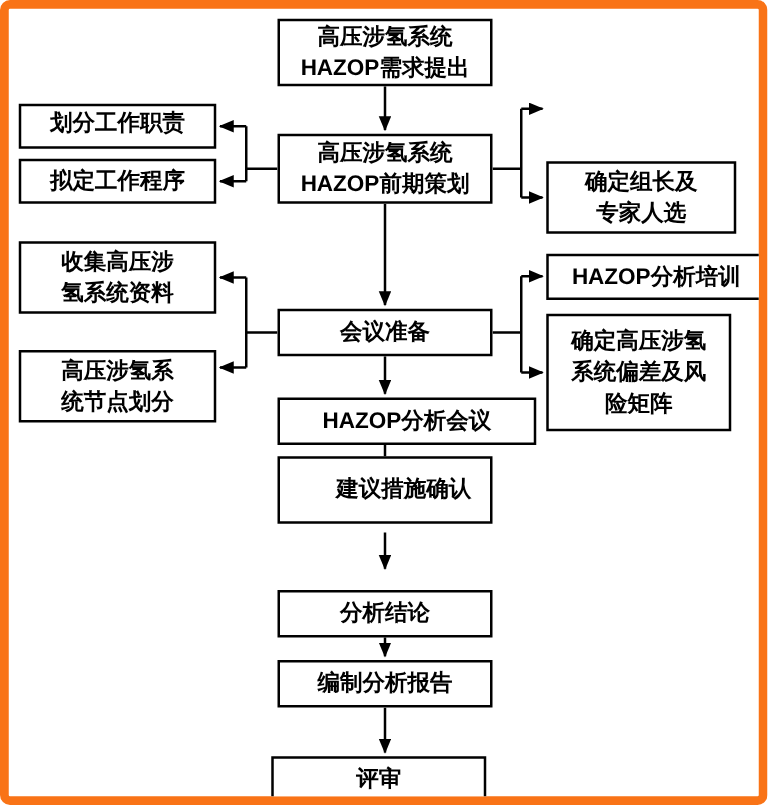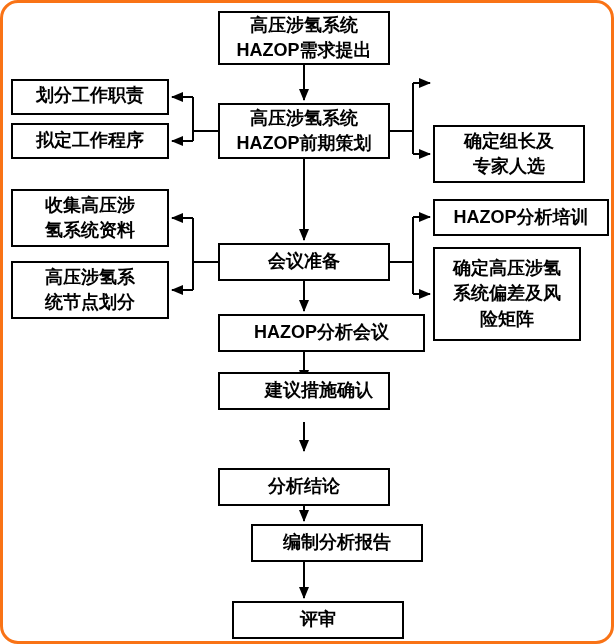--- a/index.html
+++ b/index.html
@@ -1,50 +1,50 @@
 <!DOCTYPE html>
 <html><head>
 <meta charset="utf-8">
 <style>
   html,body{margin:0;padding:0;background:#fff;}
   .canvas{
     position:relative;
     width:614px;height:644px;
     background:#fff;
     font-family:"Liberation Sans","DejaVu Sans",sans-serif;
-    border:3px solid #f97316;
-    border-radius:18px;
+    border:7px solid #f97316;
+    border-radius:8px;
     box-sizing:border-box;
     overflow:hidden;
   }
   .node{
     position:absolute;
     border:2px solid #000;
     background:#fff;
     box-sizing:border-box;
     display:flex;align-items:center;justify-content:center;
     text-align:center;
     font-size:18px;font-weight:700;color:#000;
     line-height:1.4;
     white-space:pre-line;
   }
   
   .n-demand          {left:215px;top:8px;  width:172px;height:54px;}
   .n-planning        {left:215px;top:100px;width:172px;height:56px;}
   .n-meeting-prep    {left:215px;top:240px;width:172px;height:38px;}
   .n-analysis-meeting{left:215px;top:311px;width:207px;height:38px;}
-  .n-measures        {left:215px;top:369px;width:172px;height:38px;padding-left:30px;}
+  .n-measures        {left:215px;top:358px;width:172px;height:54px;padding-left:30px;}
   .n-conclusion      {left:215px;top:451px;width:172px;height:38px;margin-top:14px;}
-  .n-report          {left:215px;top:521px;width:172px;height:38px;margin-left:33px;}
-  .n-review          {left:229px;top:598px;width:172px;height:38px;}
+  .n-report          {left:215px;top:521px;width:172px;height:38px;}
+  .n-review          {left:210px;top:598px;width:172px;height:38px;}
   
   .n-duties          {left:8px;  top:76px; width:158px;height:36px;font-family:Liberation Mono, monospace;}
   .n-procedures      {left:8px;  top:120px;width:158px;height:36px;}
   .n-collect-data    {left:8px;  top:186px;width:158px;height:58px;}
-  .n-node-division   {left:8px;  top:258px;width:158px;height:58px;}
+  .n-node-division   {left:8px;  top:273px;width:158px;height:58px;}
   
   .n-scope           {left:430px;top:50px; width:176px;height:60px;}
   .n-leader          {left:430px;top:122px;width:152px;height:58px;}
   .n-training        {left:430px;top:196px;width:176px;height:37px;}
   .n-deviation-matrix{left:430px;top:244px;width:148px;height:94px;}
 
   svg.connectors{position:absolute;left:0;top:0;width:614px;height:644px;pointer-events:none;}
   svg .ln{stroke:#000;stroke-width:2;fill:none;}
   svg .ar{stroke:#000;stroke-width:2;fill:none;marker-end:url(#ah);}
 </style>

